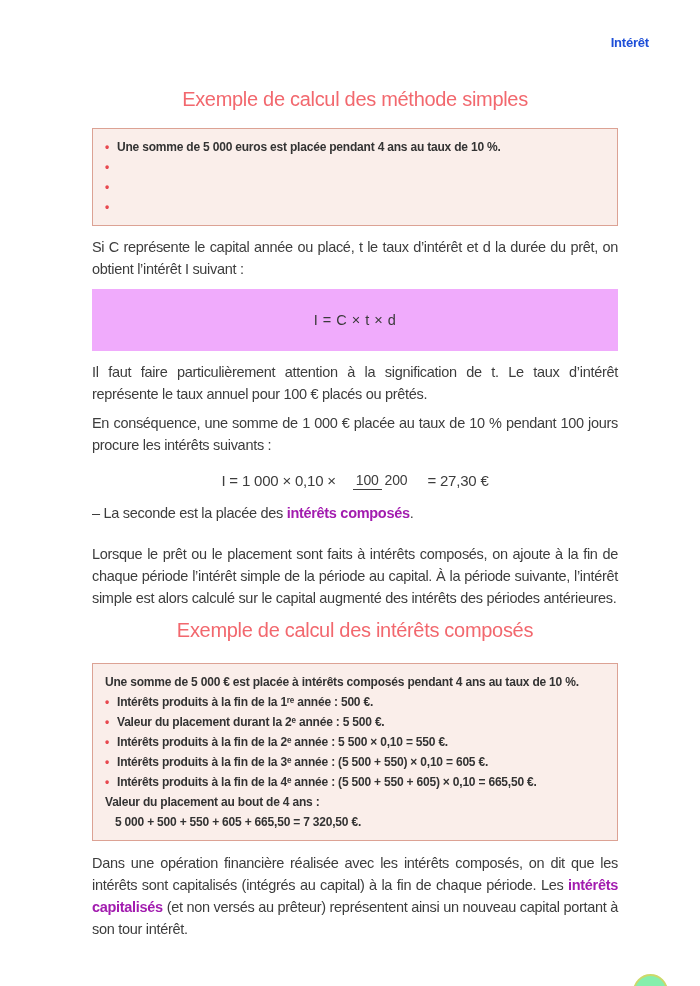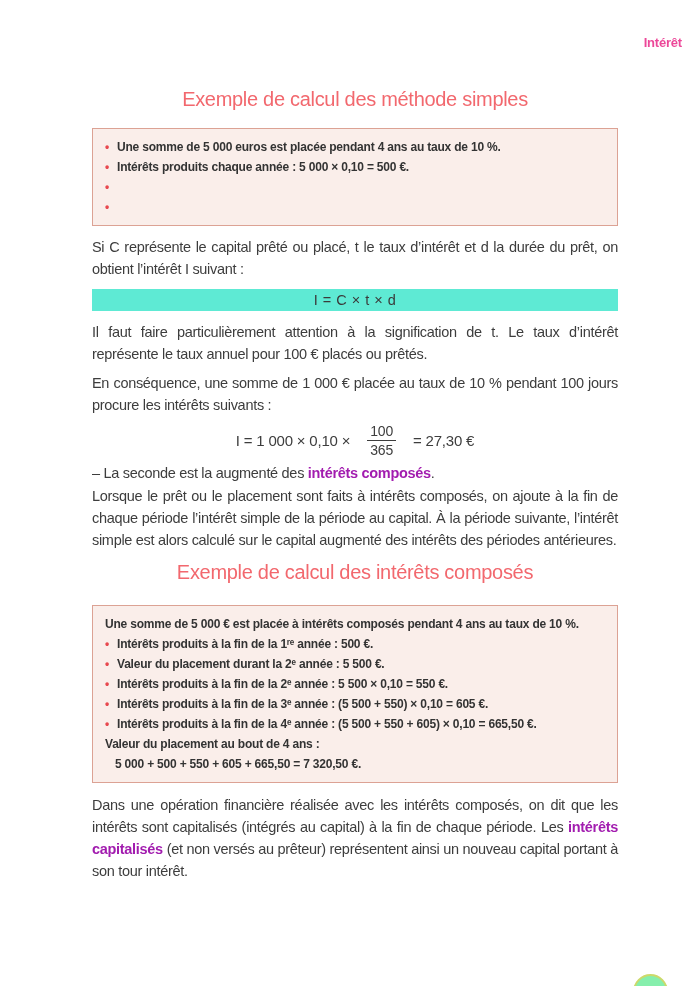--- a/index.html
+++ b/index.html
@@ -9,24 +9,24 @@
     height: 986px;
     box-sizing: border-box;
     padding: 0 82px 0 92px;
     background: #ffffff;
     font-family: "Liberation Sans", "DejaVu Sans", sans-serif;
     overflow: hidden;
   }
   .running-head {
     position: absolute;
     top: 35px;
-    right: 18px;
+    right: 51px;
     font-size: 13px;
     font-weight: bold;
-    color: #ec4899;
+    color: #1d4ed8;
     letter-spacing: -0.2px;
   }
   .sec-title {
     margin: 0;
     text-align: center;
     color: #f2686e;
     font-size: 20px;
     font-weight: 400;
     letter-spacing: -0.3px;
     line-height: 26px;
@@ -60,46 +60,46 @@
   .body {
     margin: 10px 0 0 0;
     font-size: 14.5px;
     line-height: 22px;
     color: #3d3d3d;
     letter-spacing: -0.3px;
   }
   .j { text-align: justify; }
   .m8 { }
   .m7 { margin-top: 7px; }
-  .m3 { margin-top: 3px; }
+  .m3 { margin-top: 21px; }
   .m11 { margin-top: 11px; }
   .formula-band {
     margin-top: 9px;
-    background: #5eead4;
+    background: #f0abfc;
     text-align: center;
-    padding: 2px 0;
+    padding: 22px 0;
     font-size: 14.5px;
     line-height: 18px;
     color: #3a3a3a;
     letter-spacing: 0.5px;
   }
   .formula2 {
     margin-top: 2px;
     height: 44px;
     display: flex;
     align-items: center;
     justify-content: center;
     gap: 17px;
     font-size: 15px;
     color: #3d3d3d;
     letter-spacing: -0.2px;
   }
   .frac {
     display: inline-flex;
-    flex-direction: column;
+    flex-direction: row;
     text-align: center;
     font-size: 14px;
     line-height: 18px;
   }
   .frac .num { border-bottom: 1.5px solid #3d3d3d; padding: 0 3px; }
   .frac .den { padding: 0 3px; }
   .dash {
     margin-top: 2px;
     line-height: 18px;
   }
@@ -131,49 +131,48 @@
 
   <h2 class="sec-title t1">Exemple de calcul des méthode simples</h2>
 
   <div class="example-box">
     <div class="box-line">
       <span class="blt">•</span>
       <span class="box-text">Une somme de 5&nbsp;000 euros est placée pendant 4 ans au taux de 10&nbsp;%.</span>
     </div>
     <div class="box-line">
       <span class="blt">•</span>
-      <span class="box-text">Intérêts produits chaque année : 5&nbsp;000 × 0,10 = 500&nbsp;€.</span>
     </div>
     <div class="box-line">
       <span class="blt">•</span>
     </div>
     <div class="box-line">
       <span class="blt">•</span>
     </div>
   </div>
 
-  <p class="body j">Si C représente le capital prêté ou placé, t le taux d’intérêt et d la durée du prêt, on obtient l’intérêt I suivant :</p>
+  <p class="body j">Si C représente le capital année ou placé, t le taux d’intérêt et d la durée du prêt, on obtient l’intérêt I suivant :</p>
 
   <div class="formula-band">I = C × t × d</div>
 
   <p class="body j m8">Il faut faire particulièrement attention à la signification de t. Le taux d’intérêt représente le taux annuel pour 100&nbsp;€ placés ou prêtés.</p>
 
   <p class="body j m7">En conséquence, une somme de 1&nbsp;000&nbsp;€ placée au taux de 10&nbsp;% pendant 100 jours procure les intérêts suivants :</p>
 
   <div class="formula2">
     <span>I = 1&nbsp;000 × 0,10 ×</span>
     <span class="frac">
       <span class="num">100</span>
-      <span class="den">365</span>
+      <span class="den">200</span>
     </span>
     <span>= 27,30&nbsp;€</span>
   </div>
 
   <p class="body dash">
-    <span>– La seconde est la augmenté des </span><span class="teal">intérêts composés</span><span>.</span>
+    <span>– La seconde est la placée des </span><span class="teal">intérêts composés</span><span>.</span>
   </p>
 
   <p class="body j m3">Lorsque le prêt ou le placement sont faits à intérêts composés, on ajoute à la fin de chaque période l’intérêt simple de la période au capital. À la période suivante, l’intérêt simple est alors calculé sur le capital augmenté des intérêts des périodes antérieures.</p>
 
   <h2 class="sec-title t2">Exemple de calcul des intérêts composés</h2>
 
   <div class="example-box box2">
     <div class="box-line nobullet">
       <span class="box-text">Une somme de 5&nbsp;000&nbsp;€ est placée à intérêts composés pendant 4 ans au taux de 10&nbsp;%.</span>
     </div>

